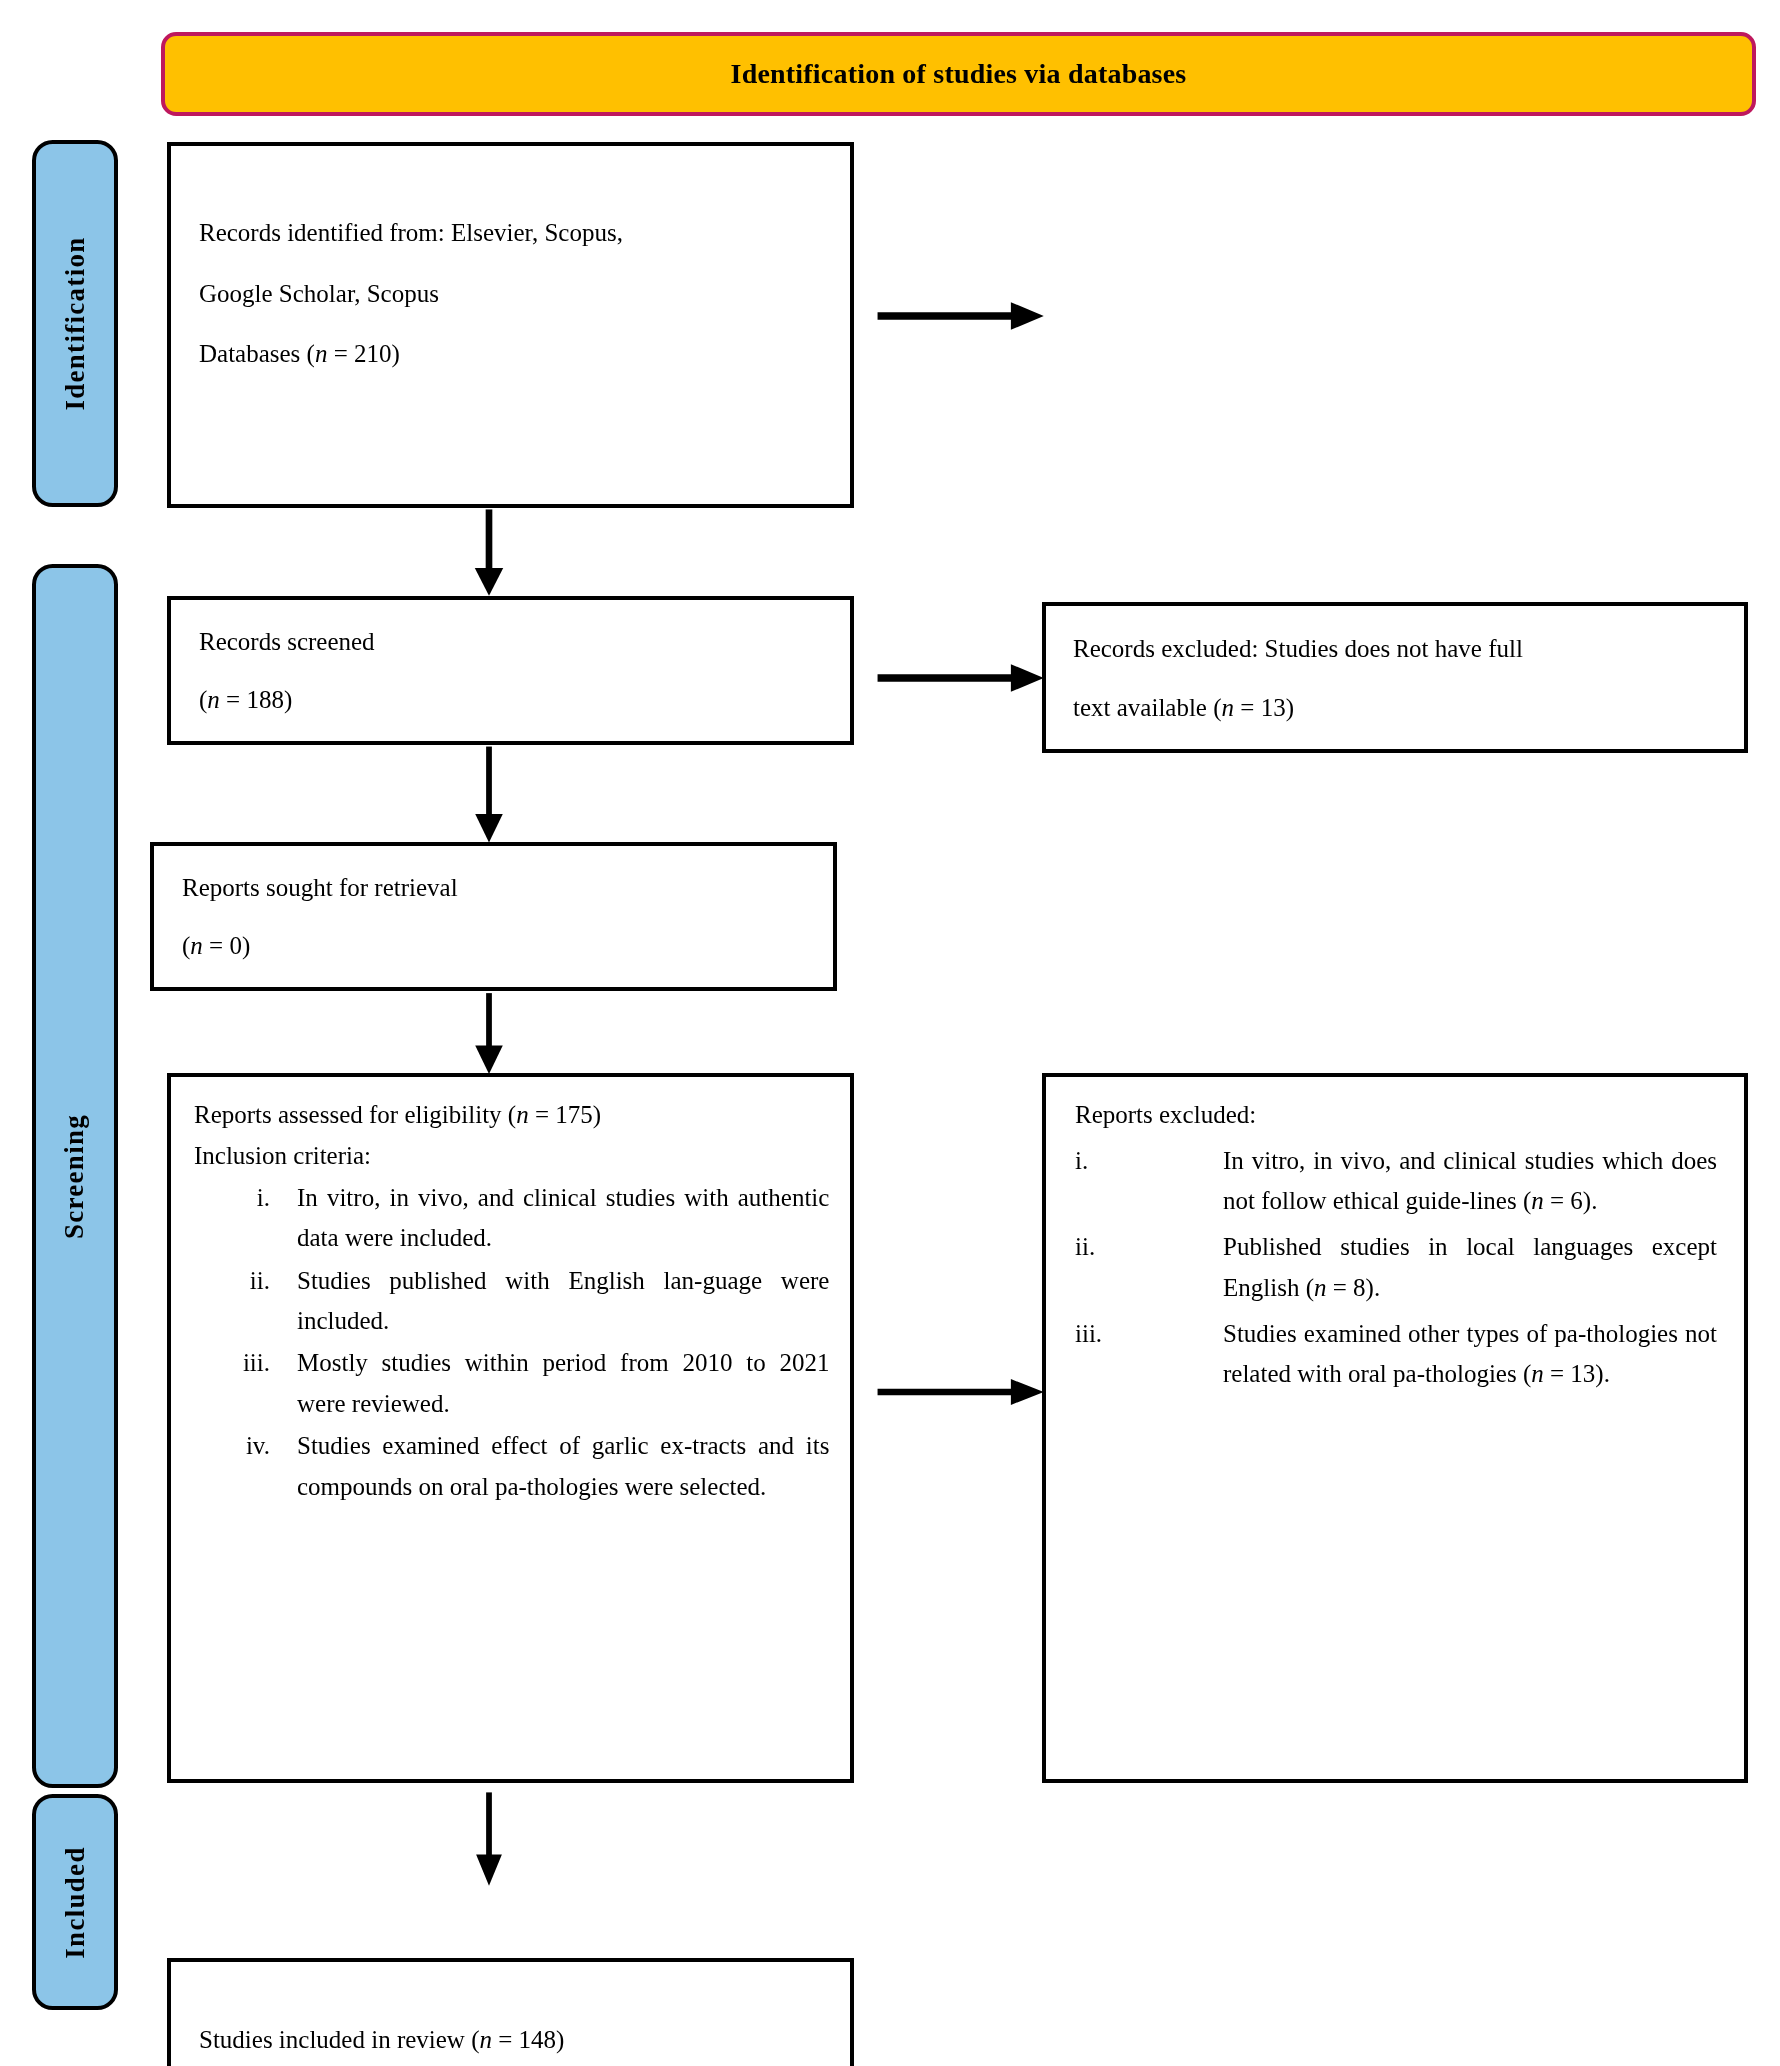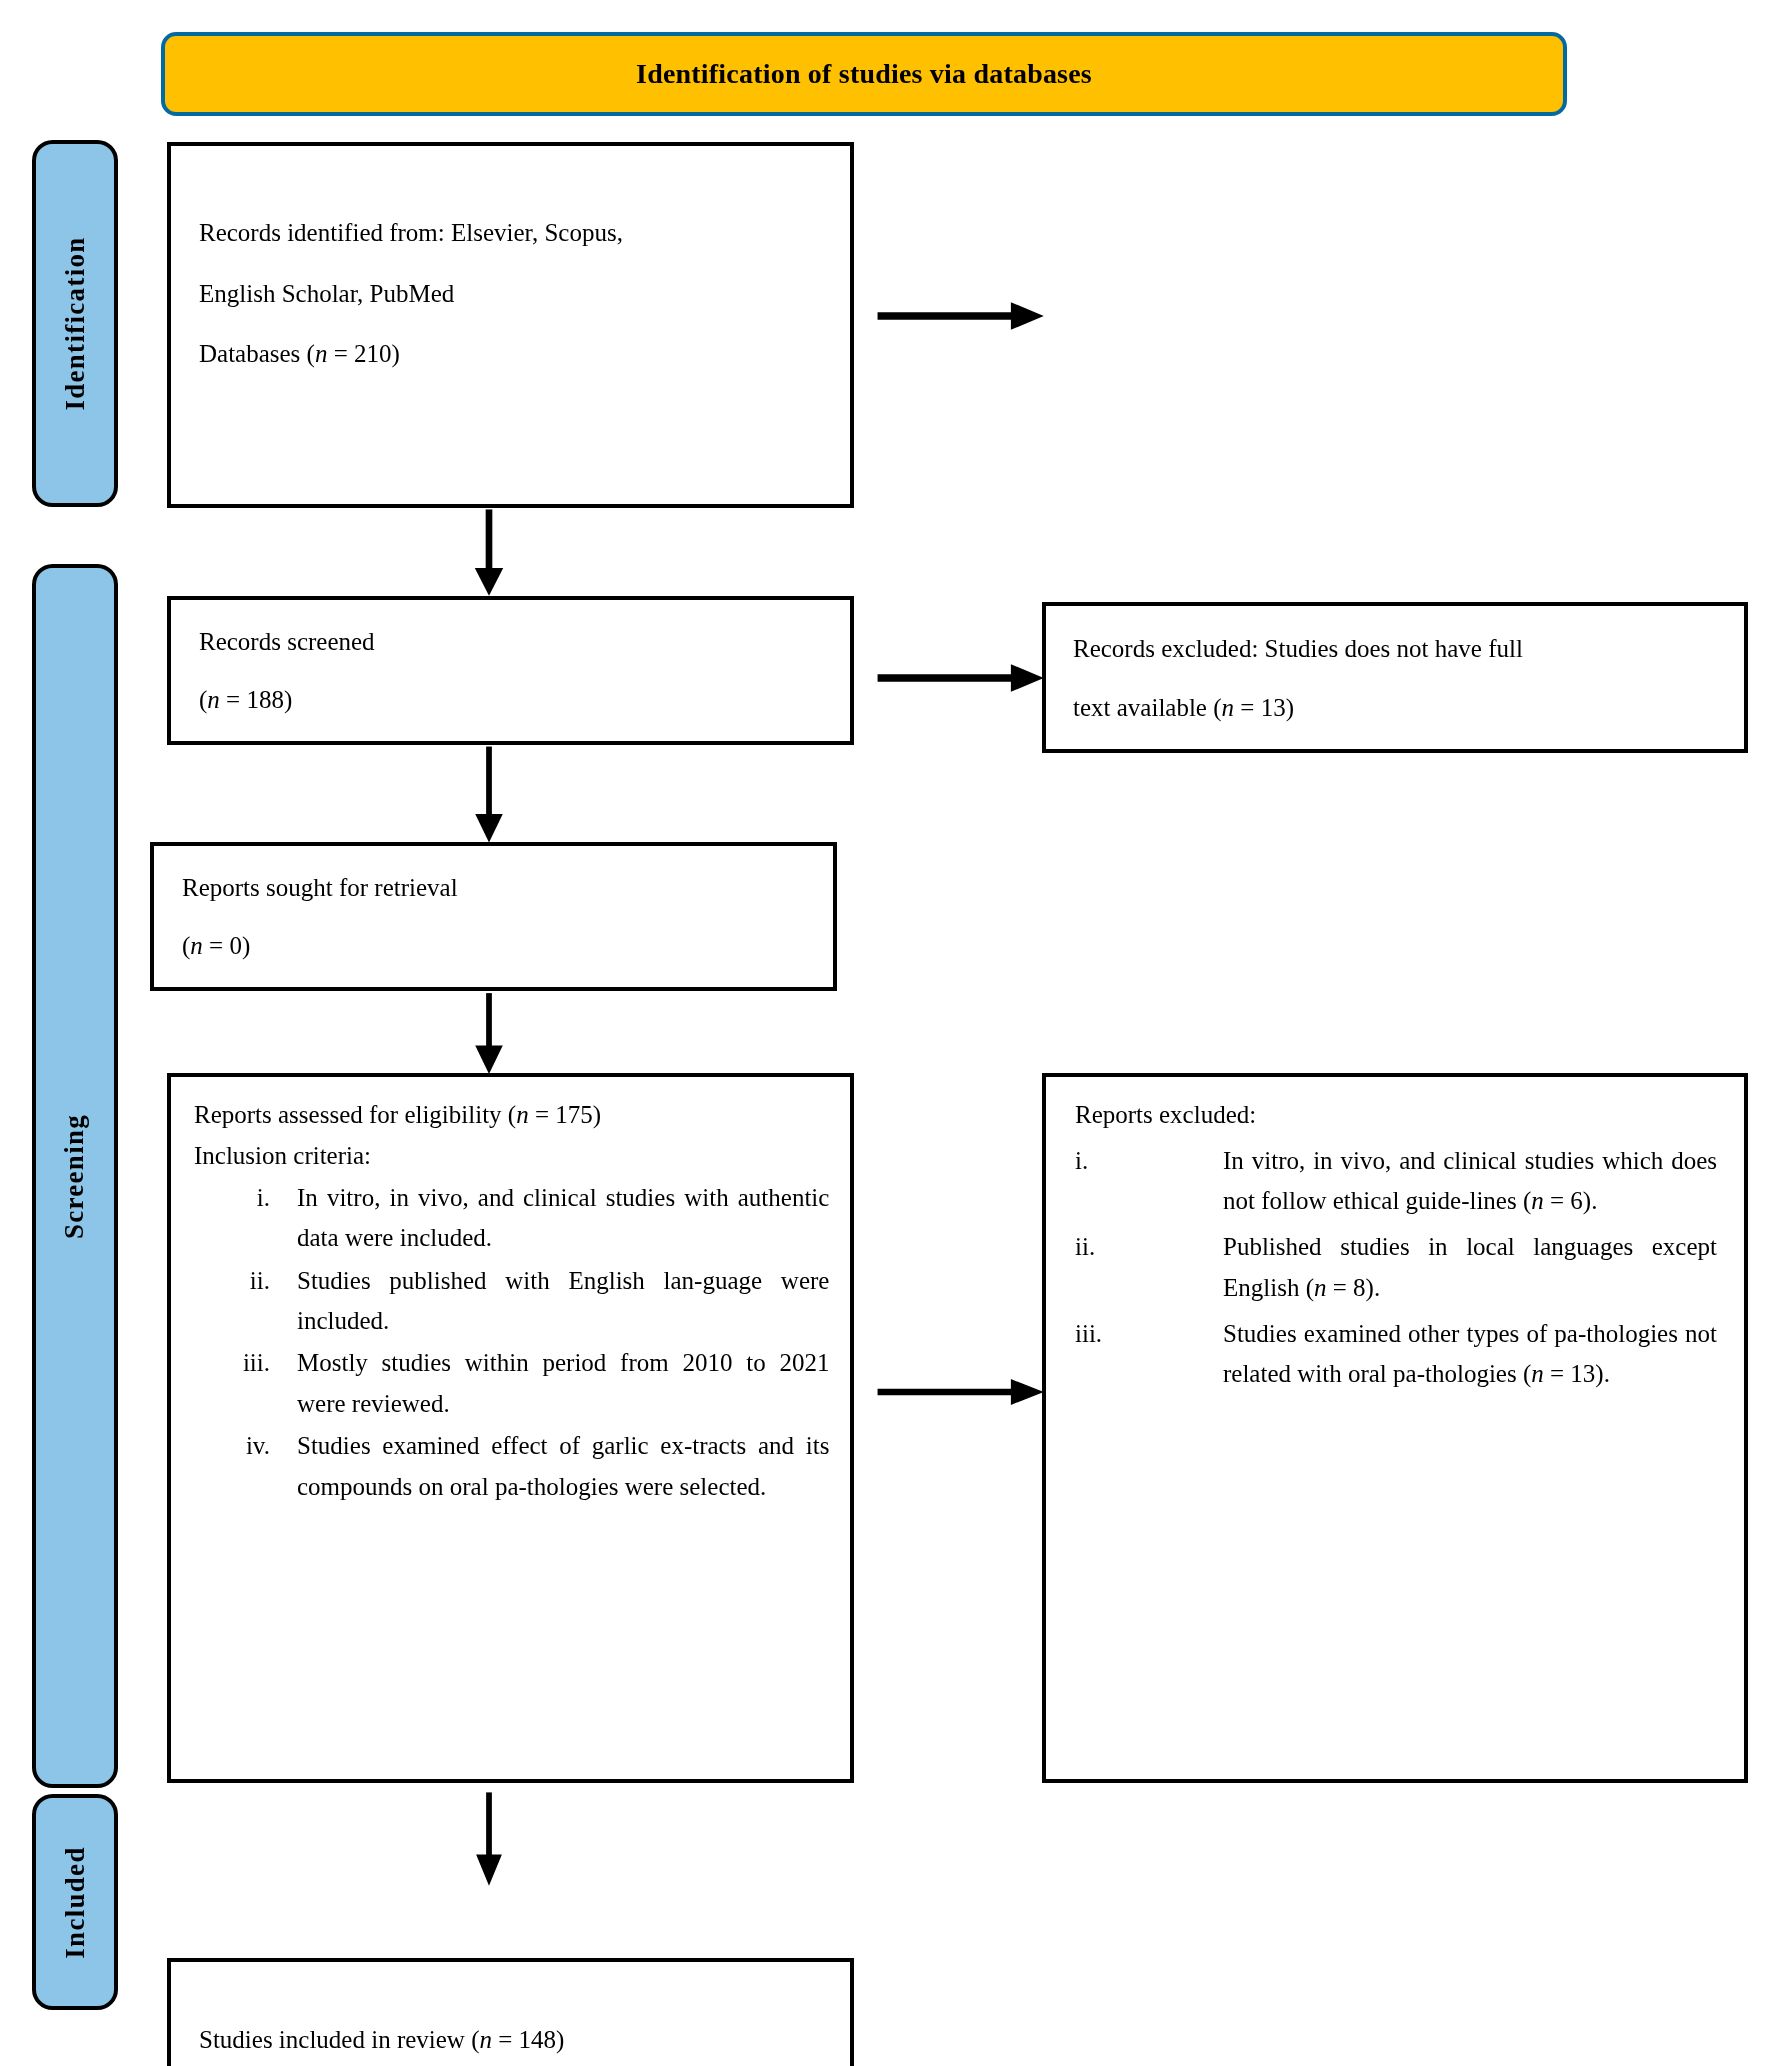--- a/index.html
+++ b/index.html
@@ -14,24 +14,24 @@
     background: #ffffff;
     font-family: "Liberation Serif", "DejaVu Serif", serif;
     overflow: hidden;
   }
 
   
   .banner {
     position: absolute;
     left: 161px;
     top: 32px;
-    width: 1406px;
+    width: 1595px;
     height: 84px;
     background: #FFC000;
-    border: 4px solid #0369a1;
+    border: 4px solid #be185d;
     border-radius: 15.2px;
     box-sizing: border-box;
     display: flex;
     align-items: center;
     justify-content: center;
   }
   .banner-title {
     font-size: 28px;
     font-weight: bold;
     color: #000000;
@@ -147,21 +147,21 @@
   </div>
   <div class="stage" id="stage-screening">
     <span class="stage-label">Screening</span>
   </div>
   <div class="stage" id="stage-included">
     <span class="stage-label">Included</span>
   </div>
 
   <div class="box" id="box-identified">
     <p class="just">Records identified from: Elsevier, Scopus,</p>
-    <p style="margin-top:20px;">English Scholar, PubMed</p>
+    <p style="margin-top:20px;">Google Scholar, Scopus</p>
     <p style="margin-top:20px;"><span>Databases (</span><span class="ital">n</span><span> = 210)</span></p>
   </div>
 
 
   <div class="box" id="box-screened">
     <p>Records screened</p>
     <p style="margin-top:18px;"><span>(</span><span class="ital">n</span><span> = 188)</span></p>
   </div>
 
   <div class="box" id="box-excl-screen">

